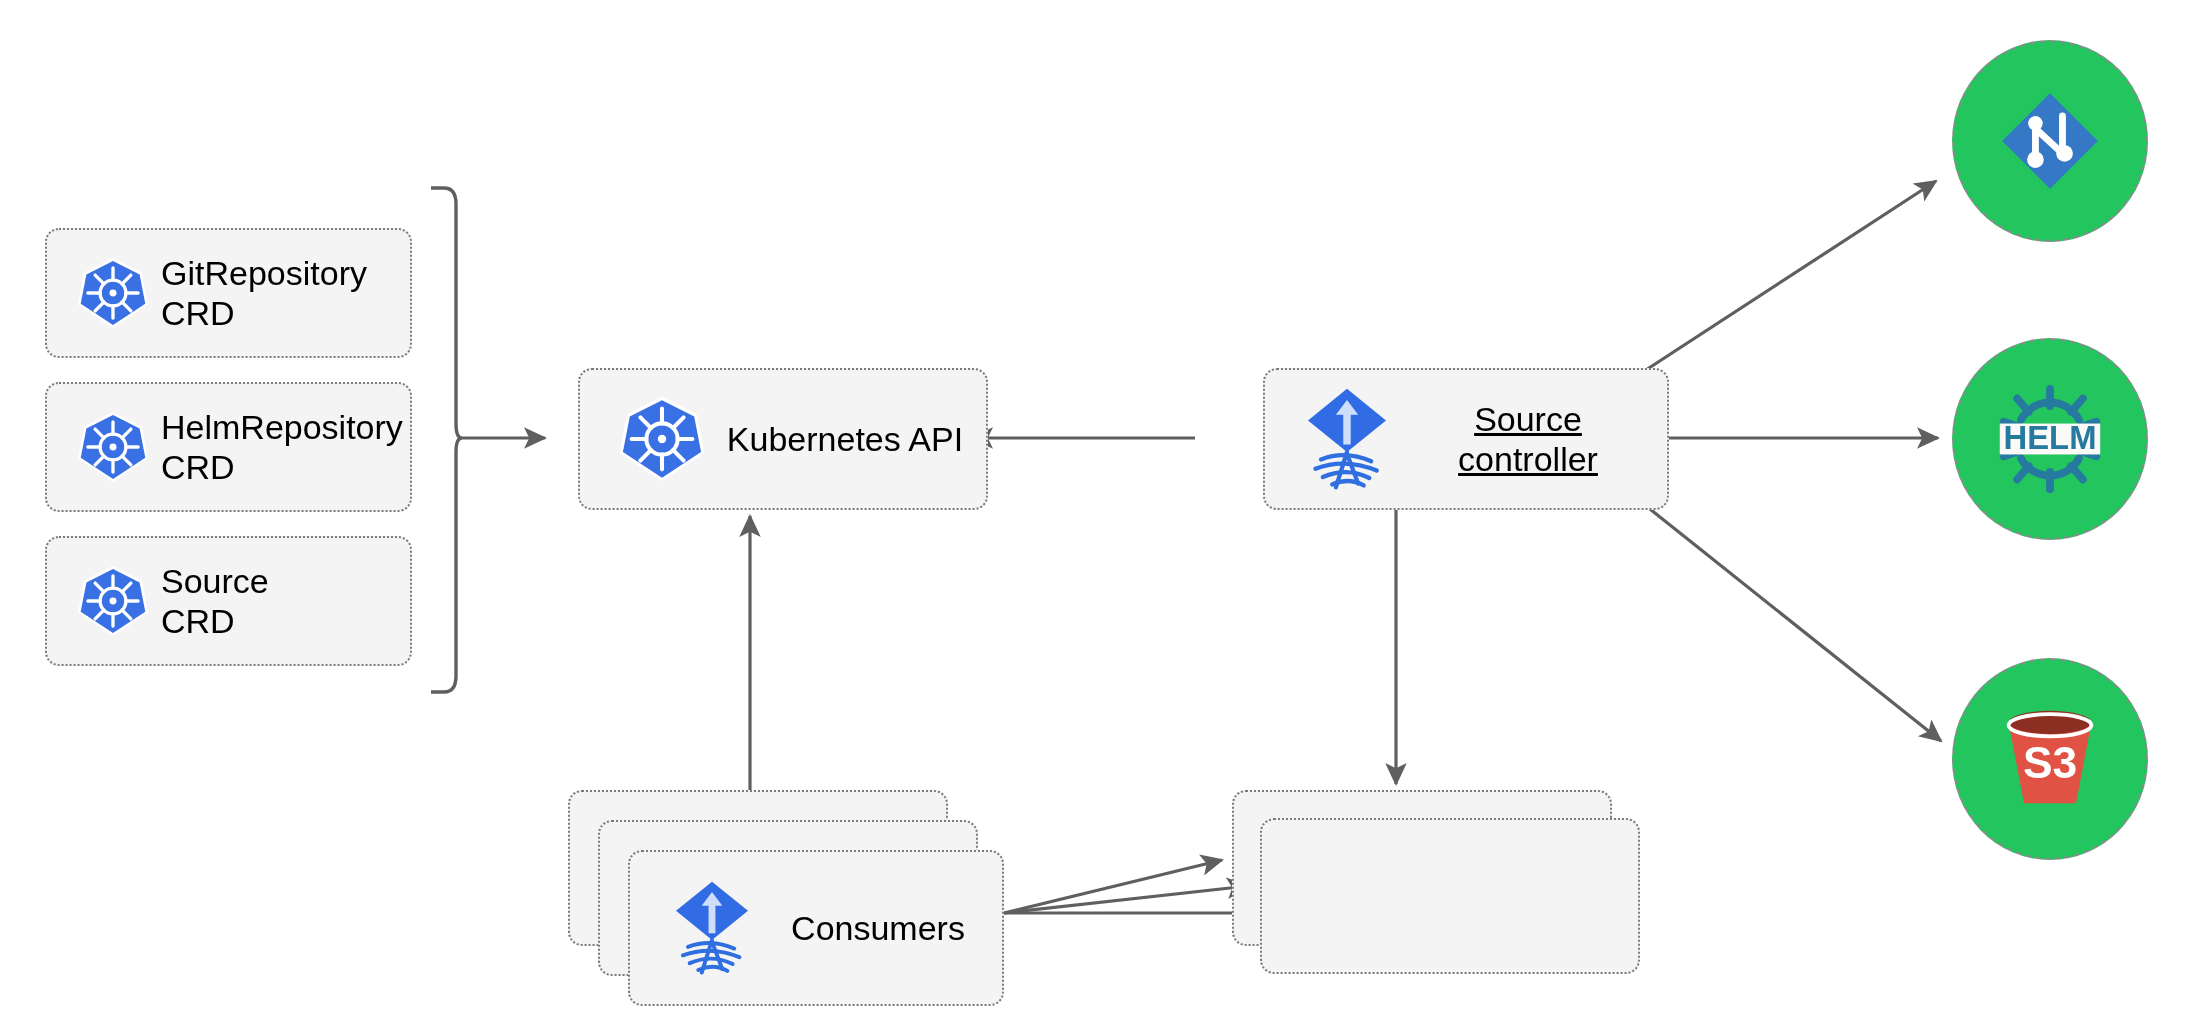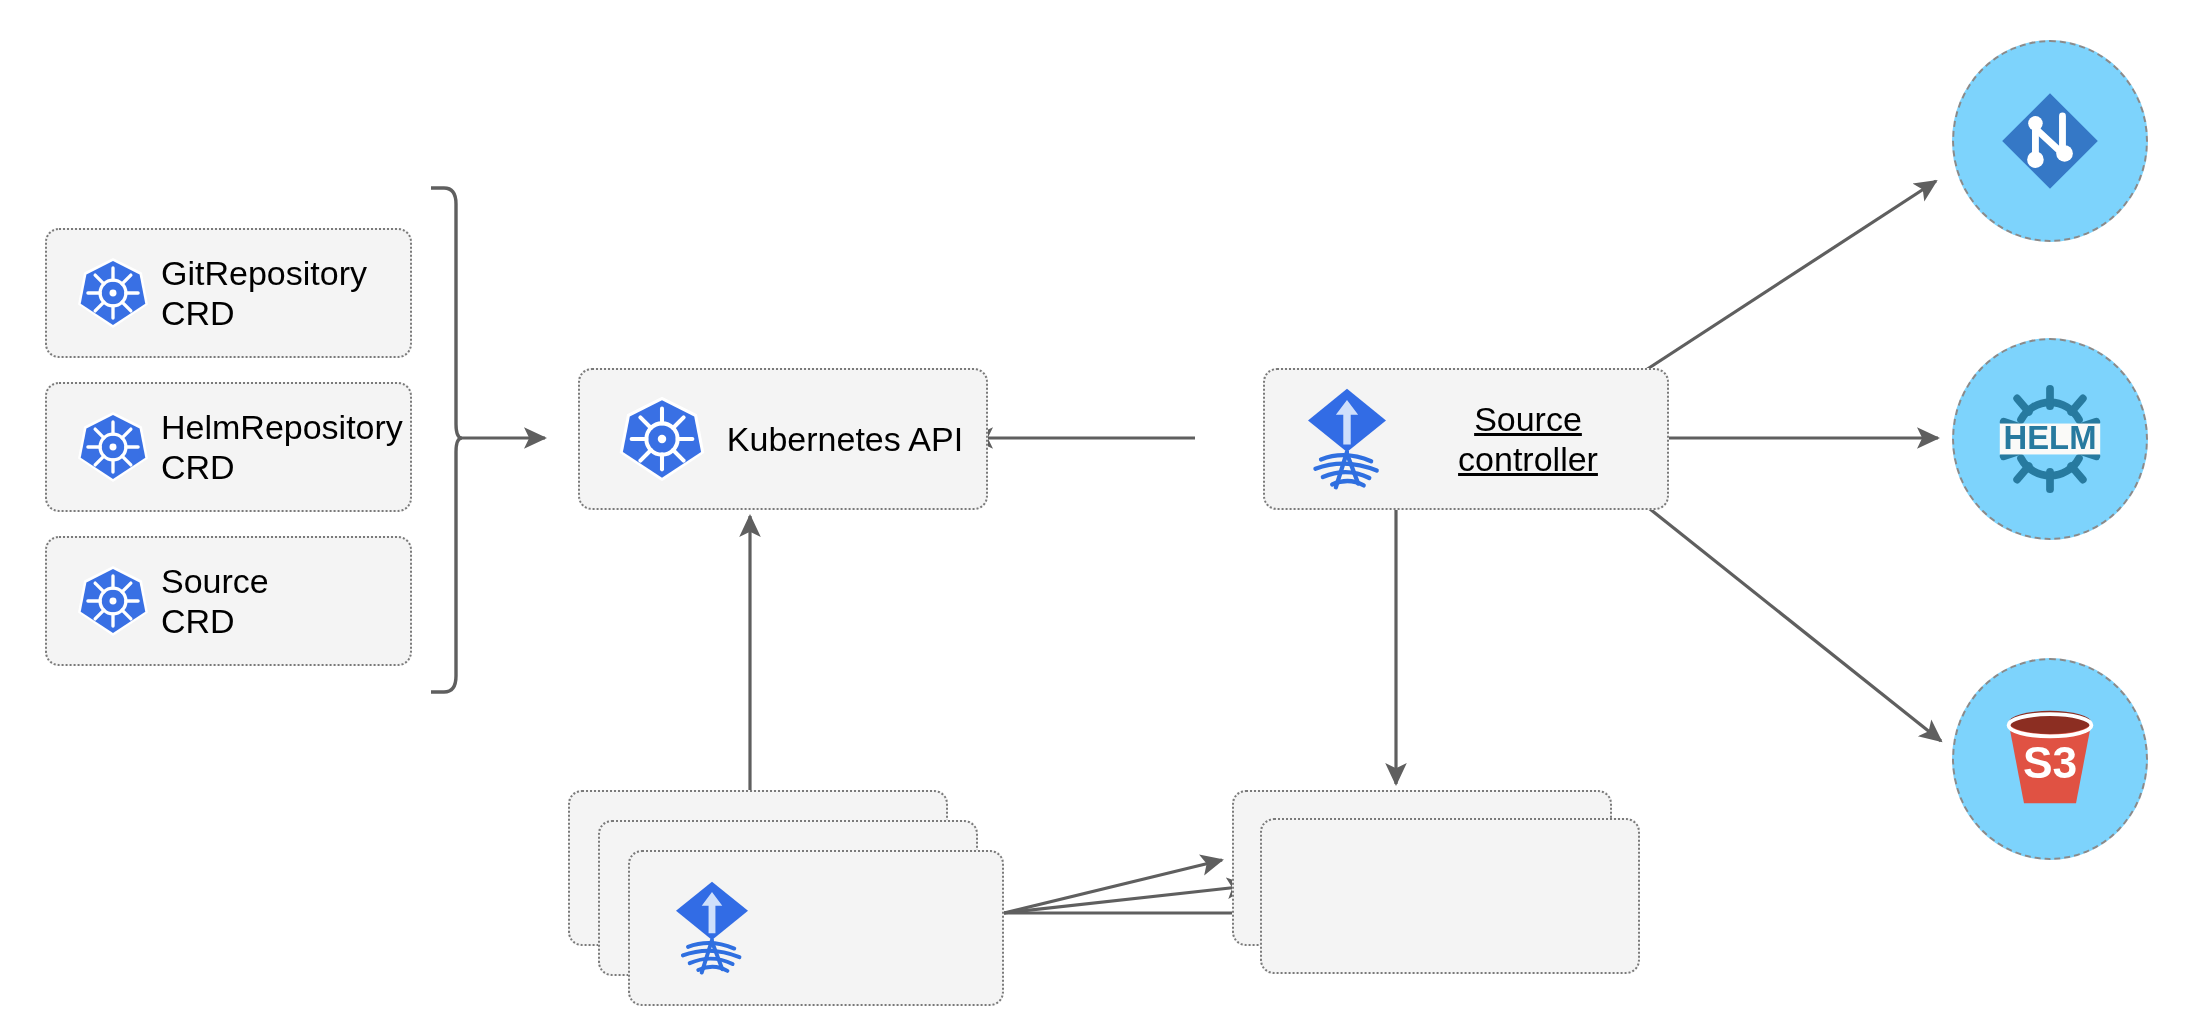--- a/index.html
+++ b/index.html
@@ -83,21 +83,21 @@
     text-align: center;
     padding-right: 14px;
   }
 
   
   .circle-node {
     position: absolute;
     box-sizing: border-box;
     border: 2.5px dashed #8a8a8a;
     border-radius: 50%;
-    background: #7dd3fc;
+    background: #22c55e;
     display: flex;
     align-items: center;
     justify-content: center;
     z-index: 3;
   }
 
   svg.icon { display: block; overflow: visible; }
 </style>
 </head>
 <body>
@@ -263,20 +263,21 @@
         <g stroke="#2f6fe0" stroke-width="4.6" fill="none" stroke-linecap="round">
           <path d="M22 78 Q 48 68 76 80"></path>
           <path d="M16 88 Q 48 76 82 90"></path>
           <path d="M24 97 Q 50 86 74 98"></path>
           <path d="M34 105 Q 52 97 68 106"></path>
           <path d="M50 70 L 38 108"></path>
           <path d="M50 72 L 62 104"></path>
         </g>
       </svg>
     </span>
+    <span class="node-label">Consumers</span>
   </div>
 
   <div class="node ghost" style="left:1232px; top:790px; width:380px; height:156px;"></div>
   <div class="node ghost" style="left:1260px; top:818px; width:380px; height:156px;"></div>
 
   <div class="circle-node" style="left:1952px; top:40px; width:196px; height:202px;">
     <span>
       <svg class="icon" width="104" height="104" viewBox="0 0 100 100" aria-hidden="true">
         <polygon points="50,4 96,50 50,96 4,50" fill="#3578c6"></polygon>
         <g fill="none" stroke="#ffffff" stroke-width="6.6" stroke-linecap="round">

